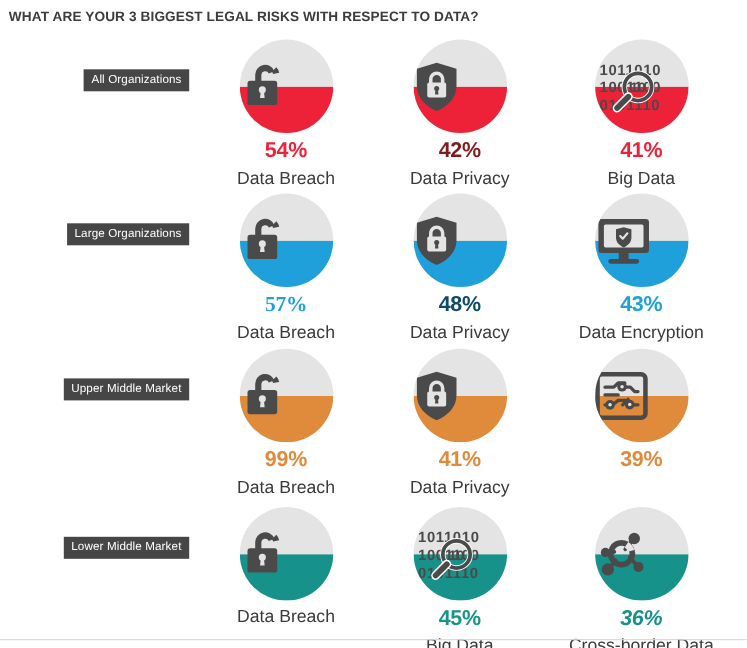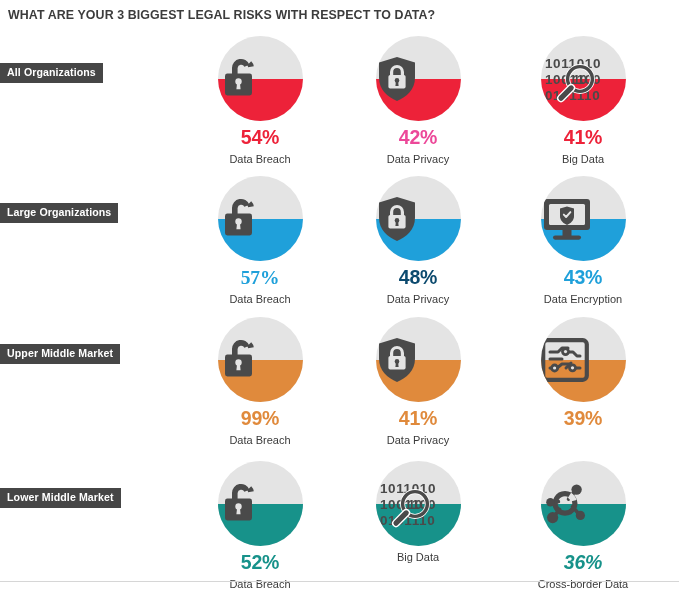--- a/index.html
+++ b/index.html
@@ -40,22 +40,22 @@
   .row-2 { top: 317px; }
   .row-3 { top: 461px; }
 
   
   .row-label {
     position: absolute;
     left: 0;
     top: 27px;
     width: 186px;
     display: flex;
+    justify-content: flex-end;
     padding-right: 14px;
-    font-weight: bold;
   }
   .chip {
     display: inline-block;
     background: #464646;
     color: #ffffff;
     font-size: 10.6px;
     line-height: 1;
     padding: 4px 7px 5px 7px;
     white-space: nowrap;
     letter-spacing: 0.1px;
@@ -99,21 +99,21 @@
 
   .pct {
     margin-top: 7px;
     font-size: 19.5px;
     font-weight: bold;
     line-height: 1;
     letter-spacing: -0.2px;
   }
   .cap {
     margin-top: 5px;
-    font-size: 11px;
+    font-size: 16px;
     line-height: 1.22;
     color: #3a3a3a;
   }
 
   
   .bottom-rule {
     position: absolute;
     left: 0;
     bottom: 7px;
     width: 679px;
@@ -154,21 +154,21 @@
         <div class="glyph">
             <svg width="42" height="48" viewBox="0 0 42 48">
               <path d="M21 2 L39 7.5 V23 c0 11.5 -8.4 18.8 -18 23 C11.4 41.8 3 34.5 3 23 V7.5 Z" fill="#4A4A4A"></path>
               <path d="M15.6 20.5 v-3.6 a5.4 5.4 0 0 1 10.8 0 v3.6" fill="none" stroke="#E4E4E4" stroke-width="3.2"></path>
               <rect x="12.4" y="20" width="17.2" height="13.6" rx="1.8" fill="#E4E4E4"></rect>
               <circle cx="21" cy="25.4" r="2.3" fill="#4A4A4A"></circle>
               <path d="M19.9 26.3 h2.2 l0.5 4.6 h-3.2 Z" fill="#4A4A4A"></path>
             </svg>
           </div>
       </div>
-      <div class="pct" style="color: #ec4899;">42%</div>
+      <div class="pct" style="color: #7f1d1d;">42%</div>
       <div class="cap">Data Privacy</div>
     </div>
     <div class="cell cell-2">
       <div class="badge">
         <div class="fill" style="background: rgb(237, 34, 57);"></div>
         <div class="glyph">
             <svg width="74" height="54" viewBox="0 0 74 54">
               <g font-family="Liberation Sans, sans-serif" font-size="13.5" font-weight="bold" fill="#4A4A4A" letter-spacing="0.6">
                 <text x="4" y="16">1011010</text>
                 <text x="4" y="32">1001100</text>
@@ -314,41 +314,41 @@
         <div class="glyph">
             <svg width="46" height="48" viewBox="0 0 46 48">
               <path d="M14 19 V13 a9 9 0 0 1 17.4 -3.3 l-5.0 2.1 A3.6 3.6 0 0 0 19.6 13 V19 Z" fill="#4A4A4A"></path>
               <path d="M33.2 6.2 a9 9 0 0 1 2.6 5.0 l-5.6 1.0 a3.6 3.6 0 0 0 -1.0 -2.0 Z" fill="#4A4A4A"></path>
               <rect x="7" y="18.5" width="27" height="22" rx="2.4" fill="#4A4A4A"></rect>
               <circle cx="20.5" cy="26.5" r="3.2" fill="#E4E4E4"></circle>
               <path d="M19.1 27.6 h2.8 l0.7 6.6 h-4.2 Z" fill="#E4E4E4"></path>
             </svg>
           </div>
       </div>
-      <div class="pct" style="color: rgb(23, 146, 138);">52%</div>
       <div class="cap">Data Breach</div>
     </div>
     <div class="cell cell-1">
       <div class="badge">
         <div class="fill" style="background: rgb(23, 146, 138);"></div>
         <div class="glyph">
             <svg width="74" height="54" viewBox="0 0 74 54">
               <g font-family="Liberation Sans, sans-serif" font-size="13.5" font-weight="bold" fill="#4A4A4A" letter-spacing="0.6">
                 <text x="4" y="16">1011010</text>
                 <text x="4" y="32">1001100</text>
                 <text x="4" y="48">0101110</text>
               </g>
               <circle cx="39" cy="27" r="12.4" fill="none" stroke="#ffffff" stroke-width="5"></circle>
               <circle cx="39" cy="27" r="12.4" fill="none" stroke="#4A4A4A" stroke-width="3.4"></circle>
               <line x1="30.2" y1="35.9" x2="20" y2="46.2" stroke="#ffffff" stroke-width="8" stroke-linecap="round"></line>
               <line x1="30.2" y1="35.9" x2="20" y2="46.2" stroke="#4A4A4A" stroke-width="5.2" stroke-linecap="round"></line>
               <text x="39" y="32" text-anchor="middle" font-family="Liberation Sans, sans-serif" font-size="12.5" font-weight="bold" fill="#4A4A4A">10</text>
             </svg>
           </div>
       </div>
+      <div class="pct" style="color: rgb(23, 146, 138);">45%</div>
       <div class="cap">Big Data</div>
     </div>
     <div class="cell cell-2">
       <div class="badge">
         <div class="fill" style="background: rgb(23, 146, 138);"></div>
         <div class="glyph">
             <svg width="50" height="48" viewBox="0 0 50 48">
               <g fill="none" stroke="#4A4A4A" stroke-width="3.6" stroke-linecap="round">
                 <path d="M32.5 13 L27.5 19.2"></path>
                 <path d="M18.6 29.5 L14.6 34.4"></path>

